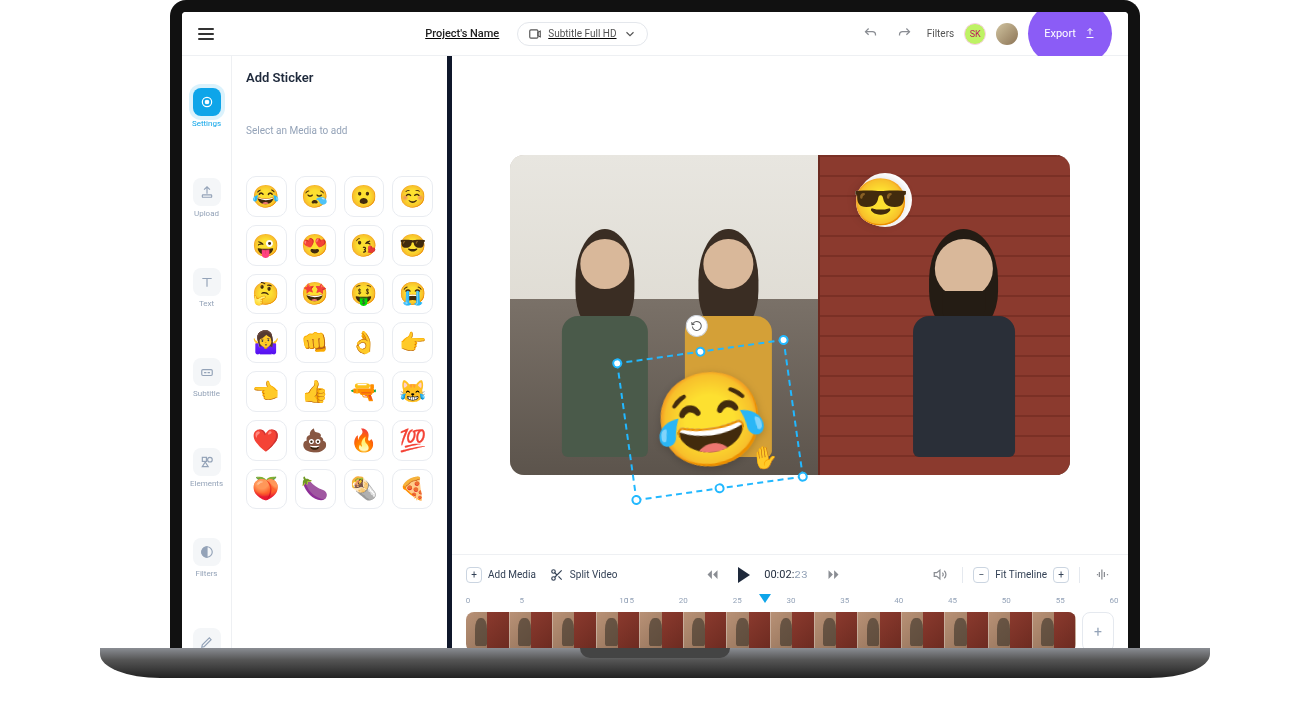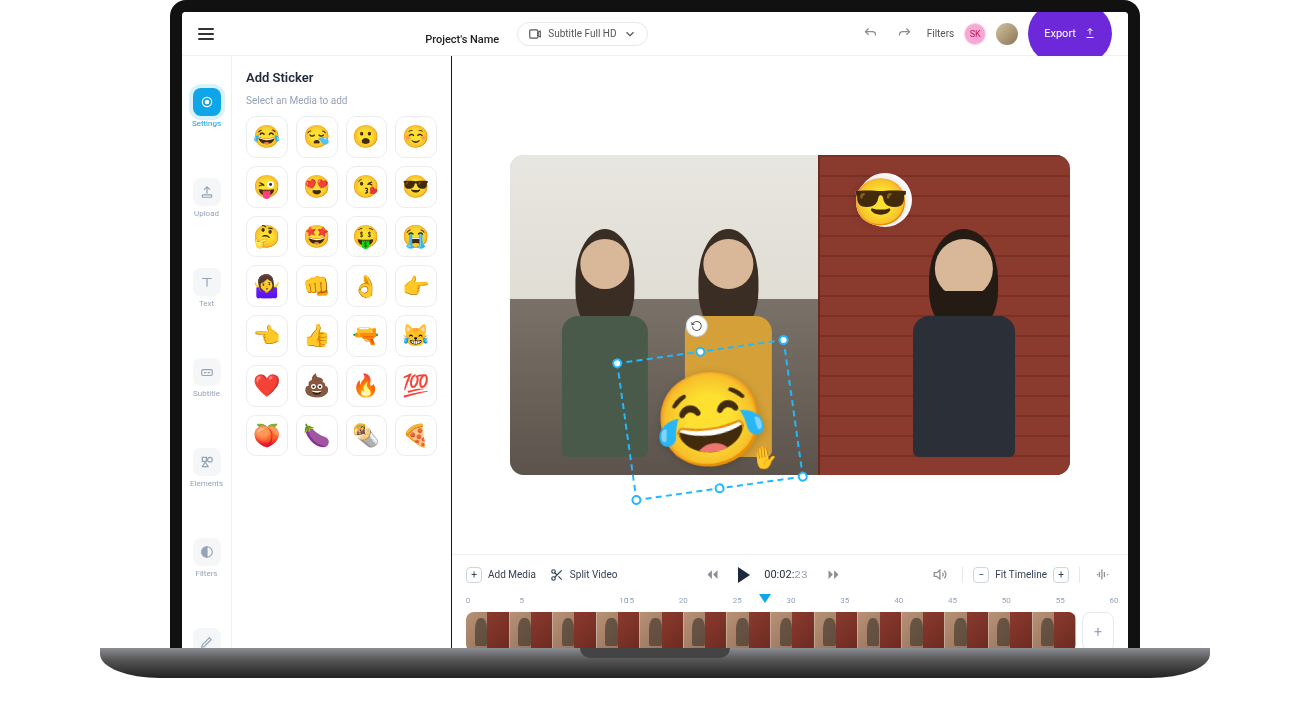--- a/index.html
+++ b/index.html
@@ -30,52 +30,52 @@
   border-radius: 0 0 10px 10px;
 }
 
 .app { display: flex; flex-direction: column; width: 100%; height: 100%; background: #fff; }
 
 .topbar {
   display: flex; align-items: center; justify-content: space-between;
   height: 44px; padding: 0 16px; border-bottom: 1px solid #eef0f3;
 }
 .topbar-left { display: flex; align-items: center; gap: 14px; font-size: 11px; color: #333; }
-.topbar-center { display: flex; align-items: flex-end; gap: 18px; }
+.topbar-center { display: flex; align-items: center; gap: 18px; text-decoration: underline; }
 .topbar-right { display: flex; align-items: center; gap: 10px; }
 .project-name { font-size: 11px; color: #222; font-weight: 500; }
 .format-pill { display: flex; align-items: center; gap: 6px; font-size: 10px; color: #555; border: 1px solid #e4e7ec; border-radius: 16px; padding: 4px 10px; }
 .format-pill svg { width: 14px; height: 14px; }
 .icon-btn { width: 24px; height: 24px; display: inline-flex; align-items: center; justify-content: center; color: #8a8d93; cursor: pointer; }
 .icon-btn svg { width: 15px; height: 15px; }
 .invite { font-size: 10px; color: #555; }
 .avatar { width: 22px; height: 22px; border-radius: 50%; background: #eee; display: inline-flex; align-items: center; justify-content: center; font-size: 9px; }
-.avatar.sk { background: #f9a8d4; color: #be185d; border: 1px solid #fbcfe8;}
+.avatar.sk { background: #bef264; color: #be185d; border: 1px solid #fbcfe8;}
 .avatar.photo { background: linear-gradient(135deg,#d1c4a0,#8b7355); }
-.export-btn { background: #6d28d9; color: #fff; font-size: 11px; border-radius: 999px; padding: 24px 16px; display: flex; align-items: flex-start; gap: 8px; }
+.export-btn { background: #8b5cf6; color: #fff; font-size: 11px; border-radius: 999px; padding: 24px 16px; display: flex; align-items: flex-start; gap: 8px; }
 
 .hamburger { display:flex; flex-direction:column; gap:3px; width:16px; cursor:pointer;}
 .hamburger span{height:2px; background:#333; border-radius:1px;}
 
 .body-row { flex: 1; display: flex; overflow: hidden; }
 
 .side-rail {
   width: 50px; border-right: 1px solid #eef0f3; display: flex; flex-direction: column; align-items: center; padding-top: 12px; gap: 10px;
   position:relative;
 }
 .rail-item { width: 40px; display:flex; flex-direction:column; align-items:center; gap:3px; padding:20px 0; cursor:pointer;}
 .rail-icon { width: 28px; height: 28px; border-radius: 8px; background:#f4f6f8; display:flex; align-items:center; justify-content:center; color:#94a3b8; }
 .rail-icon.active { background:#0ea5e9; color:#fff; box-shadow: 0 0 0 4px rgba(14,165,233,.15);}
 .rail-icon svg{width:14px;height:14px;}
 .rail-label{ font-size:8px; color:#94a3b8; }
 .rail-item.active .rail-label { color:#0ea5e9; }
 .rail-bottom{ margin-top:auto; padding-bottom:12px; display:flex; flex-direction:column; gap:10px; align-items:center;}
 
 .panel {
-  width: 220px; border-right: 1px solid #0f172a; display:flex; flex-direction:column; padding: 8px 14px 0 14px;
+  width: 220px; border-right: 5px solid #0f172a; display:flex; flex-direction:column; padding: 8px 14px 0 14px; gap: 30px;
 }
 .panel-title { font-size: 13px; font-weight:600; color:#1e293b; padding: 6px 0 10px 0;}
 .panel-sub { font-size:10px; color:#94a3b8; margin-bottom:10px;}
 .emoji-grid { display:grid; grid-template-columns: repeat(4, 1fr); gap:8px; overflow-y:auto; padding-bottom:10px;}
 .emoji-cell { aspect-ratio:1/1; border:1px solid #e9ecf1; border-radius:10px; display:flex; align-items:center; justify-content:center; font-size:22px; cursor:pointer; background:#fff;}
 
 .canvas-area { flex:1; display:flex; flex-direction:column; background:#fff; position:relative;}
 .stage-wrap{ flex:1; display:flex; align-items:center; justify-content:center; padding: 30px 24px 10px 24px;}
 .stage { width: 560px; height: 320px; border-radius: 14px; position:relative; overflow:visible; background:#c8bfb5;}
 .stage-bg{ position:absolute; inset:0; border-radius:14px; overflow:hidden;}

